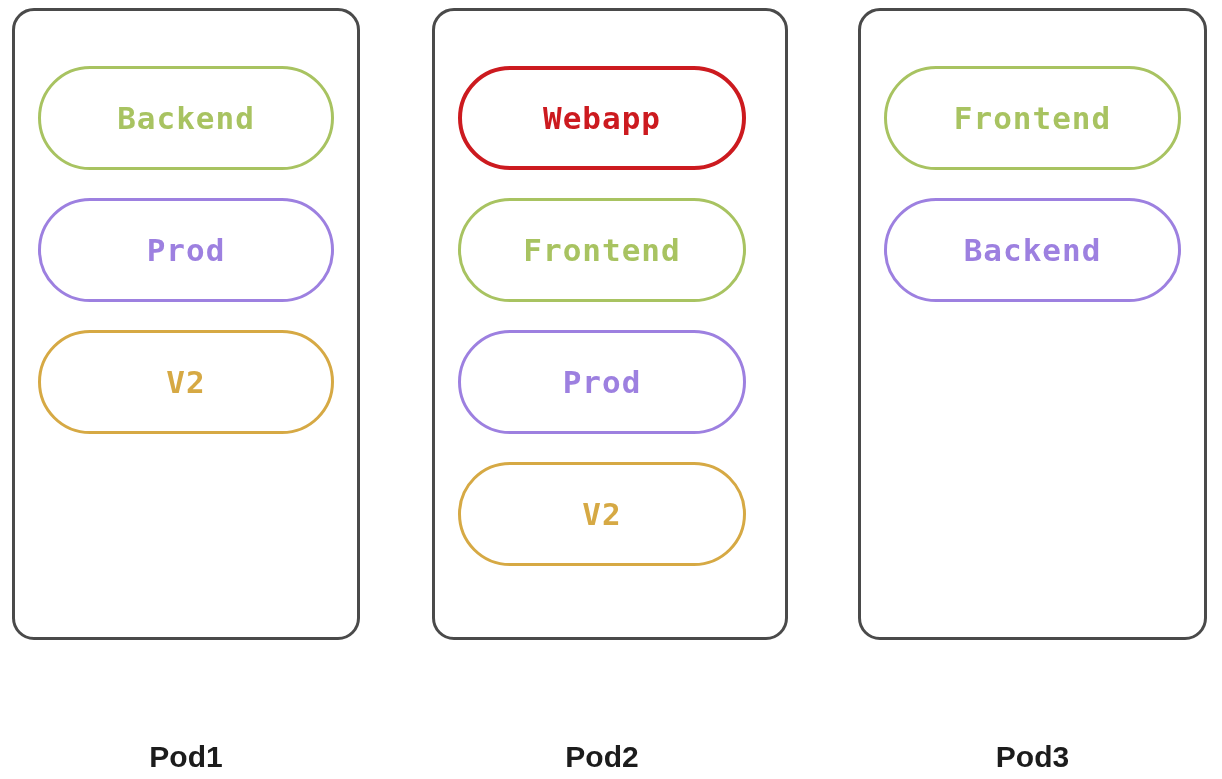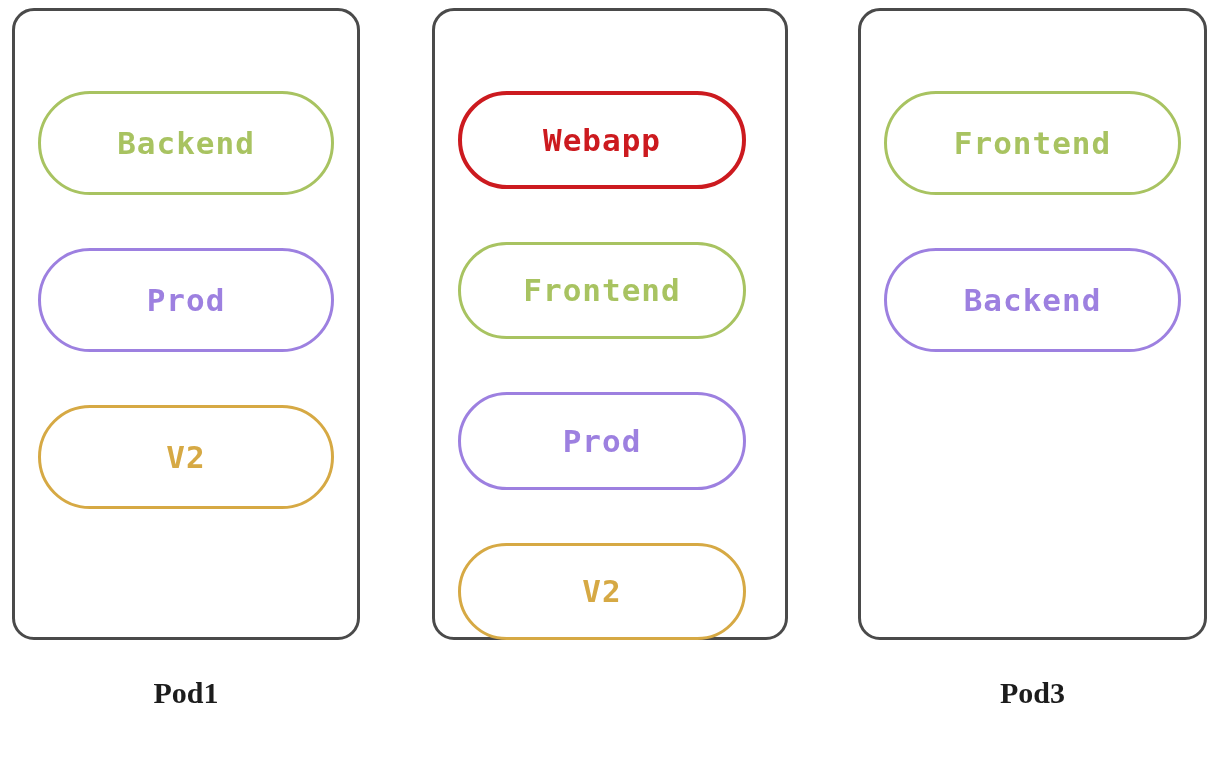--- a/index.html
+++ b/index.html
@@ -58,32 +58,31 @@
     border-radius: 52px;
     background: #ffffff;
     display: flex;
     align-items: center;
     justify-content: center;
     font-family: "DejaVu Sans Mono", monospace;
     font-size: 31px;
     font-weight: bold;
     letter-spacing: 1px;
     white-space: nowrap;
-    margin-top: 25px;
   }
 
   .pill.bw3 { border-width: 3px; border-style: solid; }
   .pill.bw4 { border-width: 4px; border-style: solid; }
 
   .pod-label {
     position: absolute;
-    top: 676px;
+    top: 740px;
     width: 100%;
     text-align: center;
-    font-family: Liberation Serif, serif;
+    font-family: Liberation Sans, sans-serif;
     font-size: 30px;
     font-weight: bold;
     color: #1c1c1c;
     letter-spacing: 0px;
   }
 </style>
 </head>
 <body>
 
 <div id="canvas">
@@ -97,20 +96,21 @@
       <div class="pod-label" style="color: rgb(28, 28, 28);">Pod1</div>
     </div>
     <div class="pod-column" style="left: 432px; width: 340px;">
       <div class="pod-box" style="width: 356px; border-color: rgb(74, 74, 74);"></div>
       <div class="pill-stack">
         <div class="pill bw4" style="border-color: rgb(204, 26, 31); color: rgb(204, 26, 31);">Webapp</div>
         <div class="pill bw3" style="border-color: rgb(168, 195, 97); color: rgb(168, 195, 97);">Frontend</div>
         <div class="pill bw3" style="border-color: rgb(157, 128, 224); color: rgb(157, 128, 224);">Prod</div>
         <div class="pill bw3" style="border-color: rgb(214, 169, 68); color: rgb(214, 169, 68);">V2</div>
       </div>
+      <div class="pod-label" style="color: rgb(28, 28, 28);">Pod2</div>
     </div>
     <div class="pod-column" style="left: 858px; width: 349px;">
       <div class="pod-box" style="width: 349px; border-color: rgb(74, 74, 74);"></div>
       <div class="pill-stack">
         <div class="pill bw3" style="border-color: rgb(168, 195, 97); color: rgb(168, 195, 97);">Frontend</div>
         <div class="pill bw3" style="border-color: rgb(157, 128, 224); color: rgb(157, 128, 224);">Backend</div>
       </div>
       <div class="pod-label" style="color: rgb(28, 28, 28);">Pod3</div>
     </div>
   </div>

